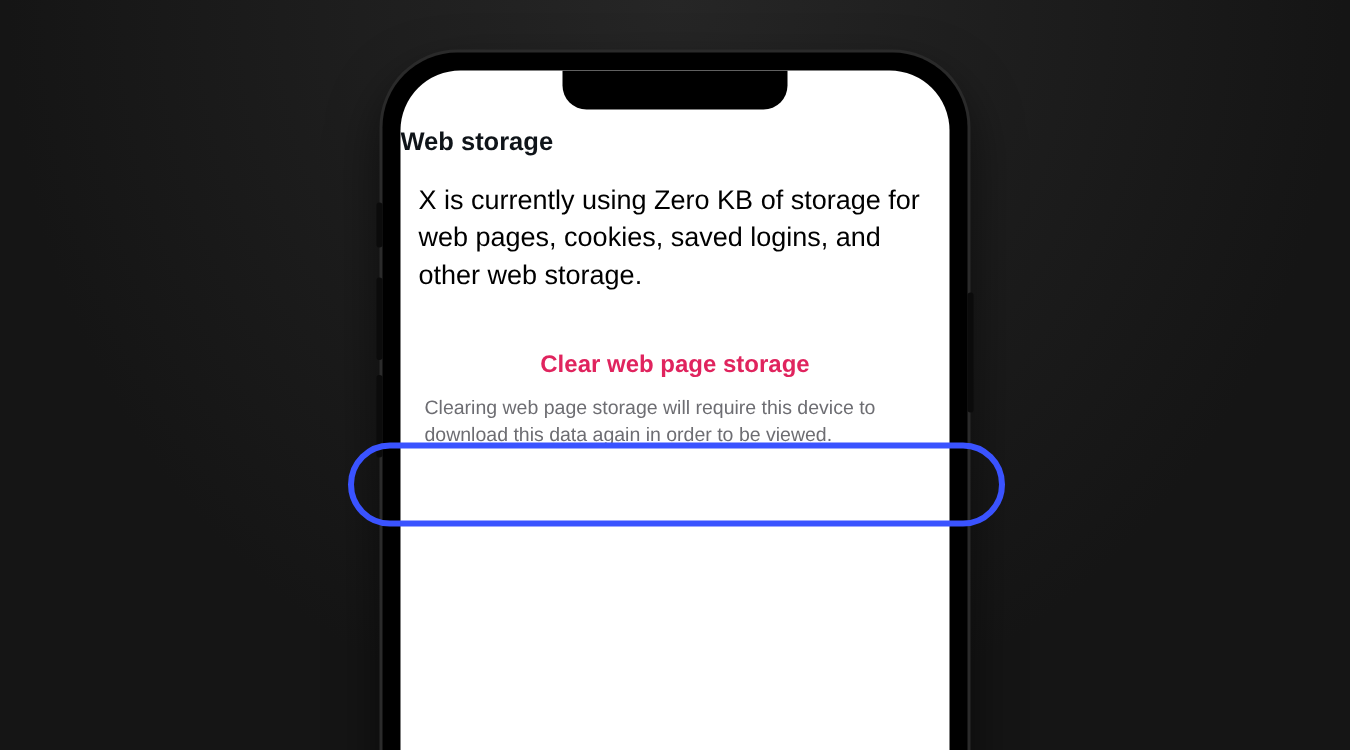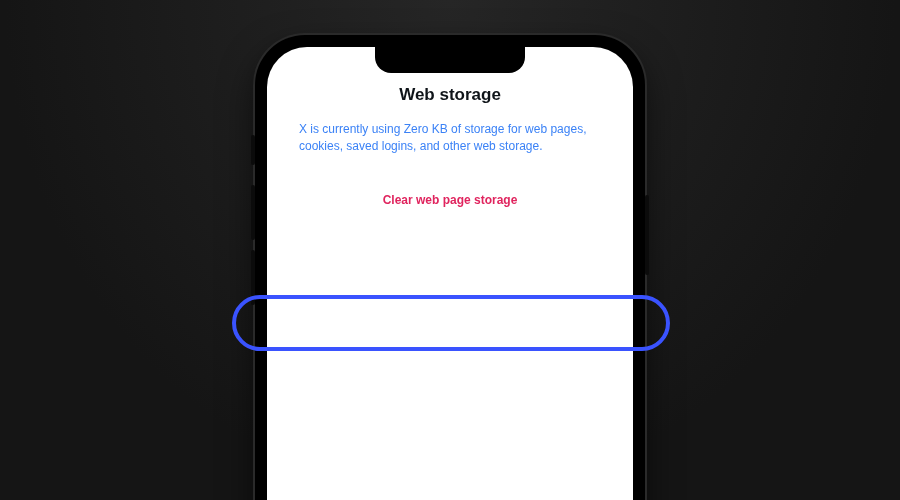--- a/index.html
+++ b/index.html
@@ -50,38 +50,37 @@
       height: 26px;
       background: #000;
       border-bottom-left-radius: 16px;
       border-bottom-right-radius: 16px;
       z-index: 5;
     }
     .content {
       padding-top: 30px;
     }
     .title {
-      text-align: center;
       font-size: 17px;
       font-weight: 800;
       color: #0f1419;
       padding: 8px 0 10px;
     }
     .usage-text {
-      font-size: 12px;
-      color: #3b82f6;
+      font-size: 18px;
+      color: #000000;
       line-height: 1.4;
-      padding: 6px 32px 4px;
+      padding: 6px 12px 4px;
     }
     .section {
       margin-top: 24px;
     }
     .action-btn {
       color: #e0245e;
-      font-size: 12px;
+      font-size: 16px;
       font-weight: 700;
       text-align: center;
       padding: 10px 16px 8px;
     }
     .action-desc {
       font-size: 13px;
       color: #6d6d72;
       line-height: 1.4;
       padding: 2px 16px 4px;
     }
@@ -109,20 +108,21 @@
   <div class="phone-screen">
     <div class="notch"></div>
 
     <div class="content">
       <div class="title">Web storage</div>
 
       <div class="usage-text">X is currently using Zero KB of storage for web pages, cookies, saved logins, and other web storage.</div>
 
       <div class="section">
         <div class="action-btn">Clear web page storage</div>
+        <div class="action-desc">Clearing web page storage will require this device to download this data again in order to be viewed.</div>
       </div>
 
       <div class="section">
       </div>
     </div>
   </div>
 </div>
 
 <div class="highlight-ring"></div>
 

